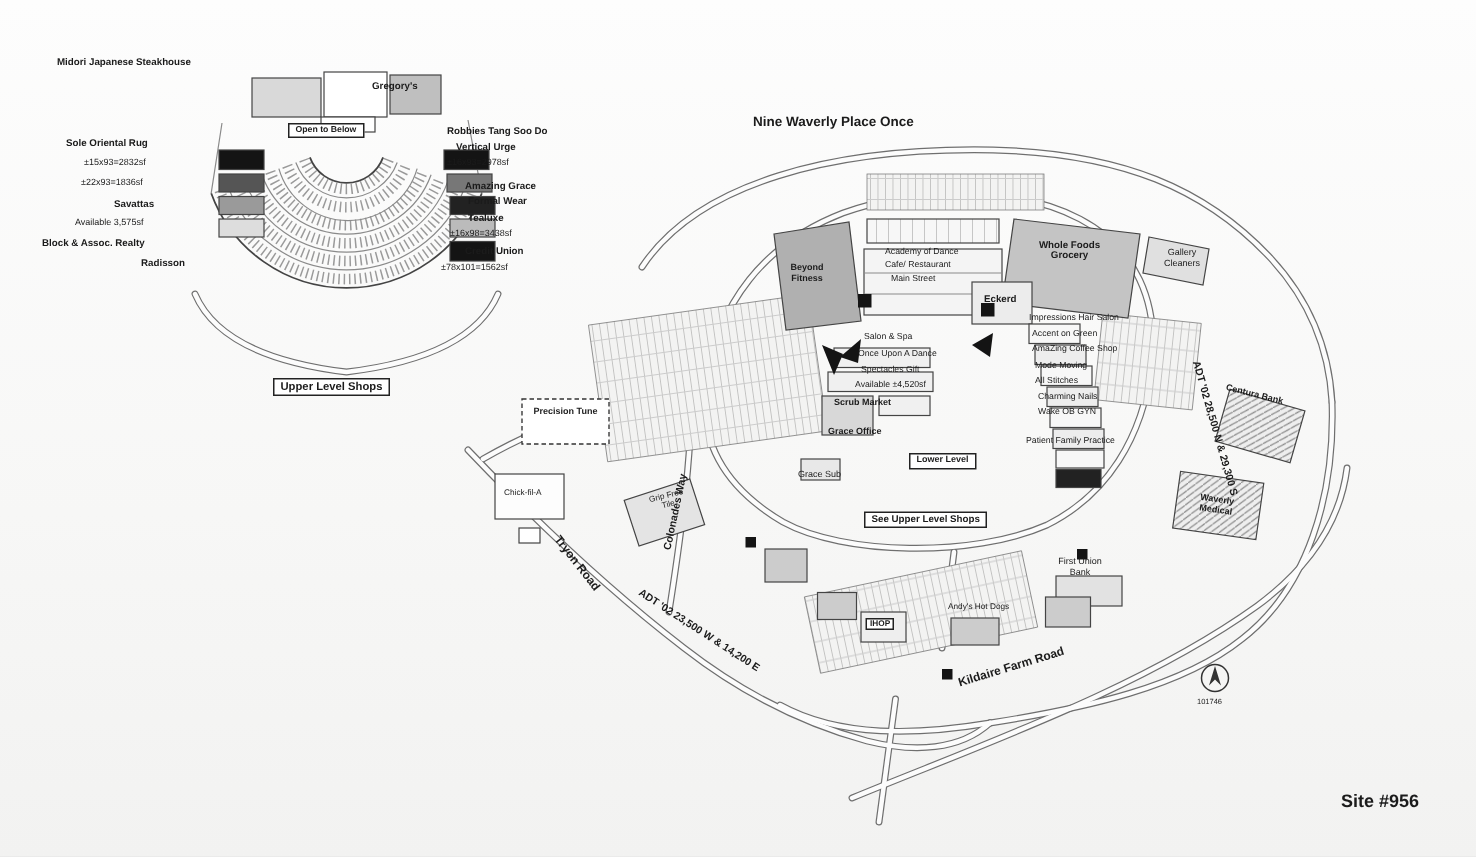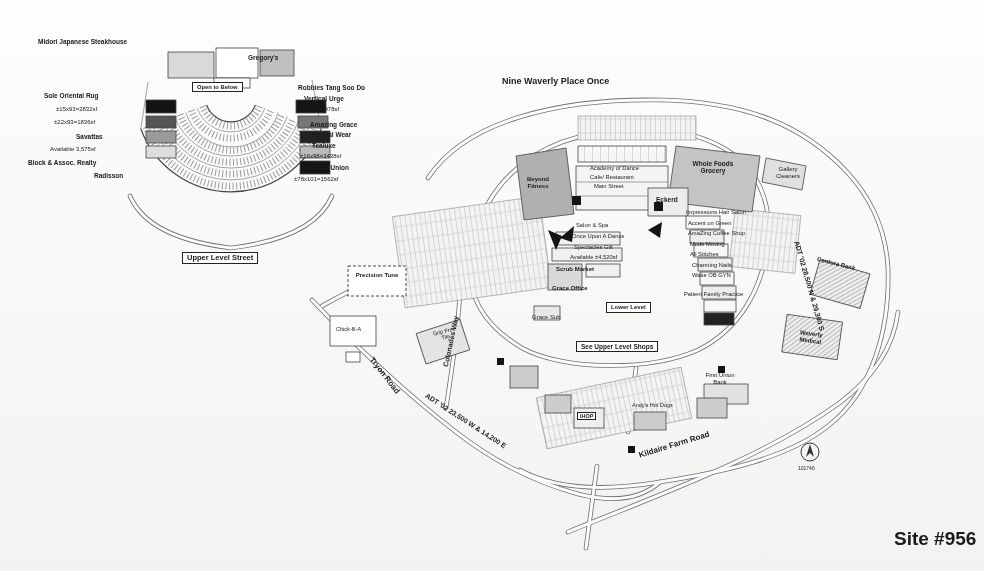--- a/index.html
+++ b/index.html
@@ -4,21 +4,21 @@
 <style>
   html,body{margin:0;padding:0;background:#e8e8e8;}
   #page{position:relative;width:984px;height:571px;background:linear-gradient(180deg,#fdfdfd 0%,#f7f7f6 60%,#f2f2f1 100%);overflow:hidden;font-family:"Liberation Sans",sans-serif;color:#1c1c1c;}
   svg{position:absolute;left:0;top:0;}
   .lbl{position:absolute;font-family:"Liberation Sans",sans-serif;font-size:6.5px;line-height:1.12;color:#1b1b1b;white-space:nowrap;transform-origin:0 0;}
   .b{font-weight:bold;}
   .wrap{white-space:normal;}
   .ctr{text-align:center;}
   .boxed{border:1px solid #222;background:#fff;padding:1px 4px;}
   .s5{font-size:5px;} .s55{font-size:5.5px;} .s58{font-size:5.8px;} .s6{font-size:6px;}
-  .s7{font-size:7px;} .s75{font-size:7.5px;} .s8{font-size:8px;} .s9{font-size:9px;} .s15{font-size:19px;}
+  .s7{font-size:7px;} .s75{font-size:7.5px;} .s8{font-size:8px;} .s9{font-size:9px;} .s15{font-size:12px;}
   .ro{stroke:#6f6f6f;stroke-width:4.6;fill:none;stroke-linecap:round;}
   .ri{stroke:#fcfcfc;stroke-width:3;fill:none;stroke-linecap:round;}
   .thin{stroke:#8a8a8a;stroke-width:0.8;fill:none;}
   .outline{stroke:#444;stroke-width:1.2;fill:none;}
   .bld{stroke:#444;stroke-width:0.8;}
 </style>
 </head>
 <body>
 
 <div id="page">
@@ -198,21 +198,21 @@
 <div class="lbl b" style="left:94px;top:172px;">Radisson</div>
 <div class="lbl b" style="left:298px;top:84px;">Robbies Tang Soo Do</div>
 <div class="lbl b" style="left:304px;top:95px;">Vertical Urge</div>
 <div class="lbl s6" style="left:298px;top:106px;">±16x93=2978sf</div>
 <div class="lbl b" style="left:310px;top:121px;">Amazing Grace</div>
 <div class="lbl b" style="left:312px;top:131px;">Formal Wear</div>
 <div class="lbl b" style="left:312px;top:142px;">Tealuxe</div>
 <div class="lbl s6" style="left:300px;top:153px;">±16x98=3438sf</div>
 <div class="lbl b" style="left:310px;top:164px;">Credit Union</div>
 <div class="lbl s6" style="left:294px;top:176px;">±78x101=1562sf</div>
-<div class="lbl b boxed s75" style="left:182px;top:252px;">Upper Level Street</div>
+<div class="lbl b boxed s75" style="left:182px;top:252px;">Upper Level Shops</div>
 
 <div class="lbl b s9" style="left:502px;top:76px;">Nine Waverly Place Once</div>
 <div class="lbl b s8" style="left:374px;top:356px;transform:rotate(52deg);">Tryon Road</div>
 <div class="lbl b s7" style="left:428px;top:392px;transform:rotate(33deg);">ADT '02 23,500 W &amp; 14,200 E</div>
 <div class="lbl b s7" style="left:442px;top:366px;transform:rotate(-78deg);">Colonades Way</div>
 <div class="lbl b s8" style="left:638px;top:452px;transform:rotate(-17deg);">Kildaire Farm Road</div>
 <div class="lbl b s7" style="left:800px;top:240px;transform:rotate(74deg);">ADT '02 28,500 N &amp; 29,300 S</div>
 
 <div class="lbl b wrap ctr s6" style="left:520px;top:176px;width:36px;">Beyond Fitness</div>
 <div class="lbl b wrap ctr" style="left:690px;top:160px;width:46px;">Whole Foods Grocery</div>

